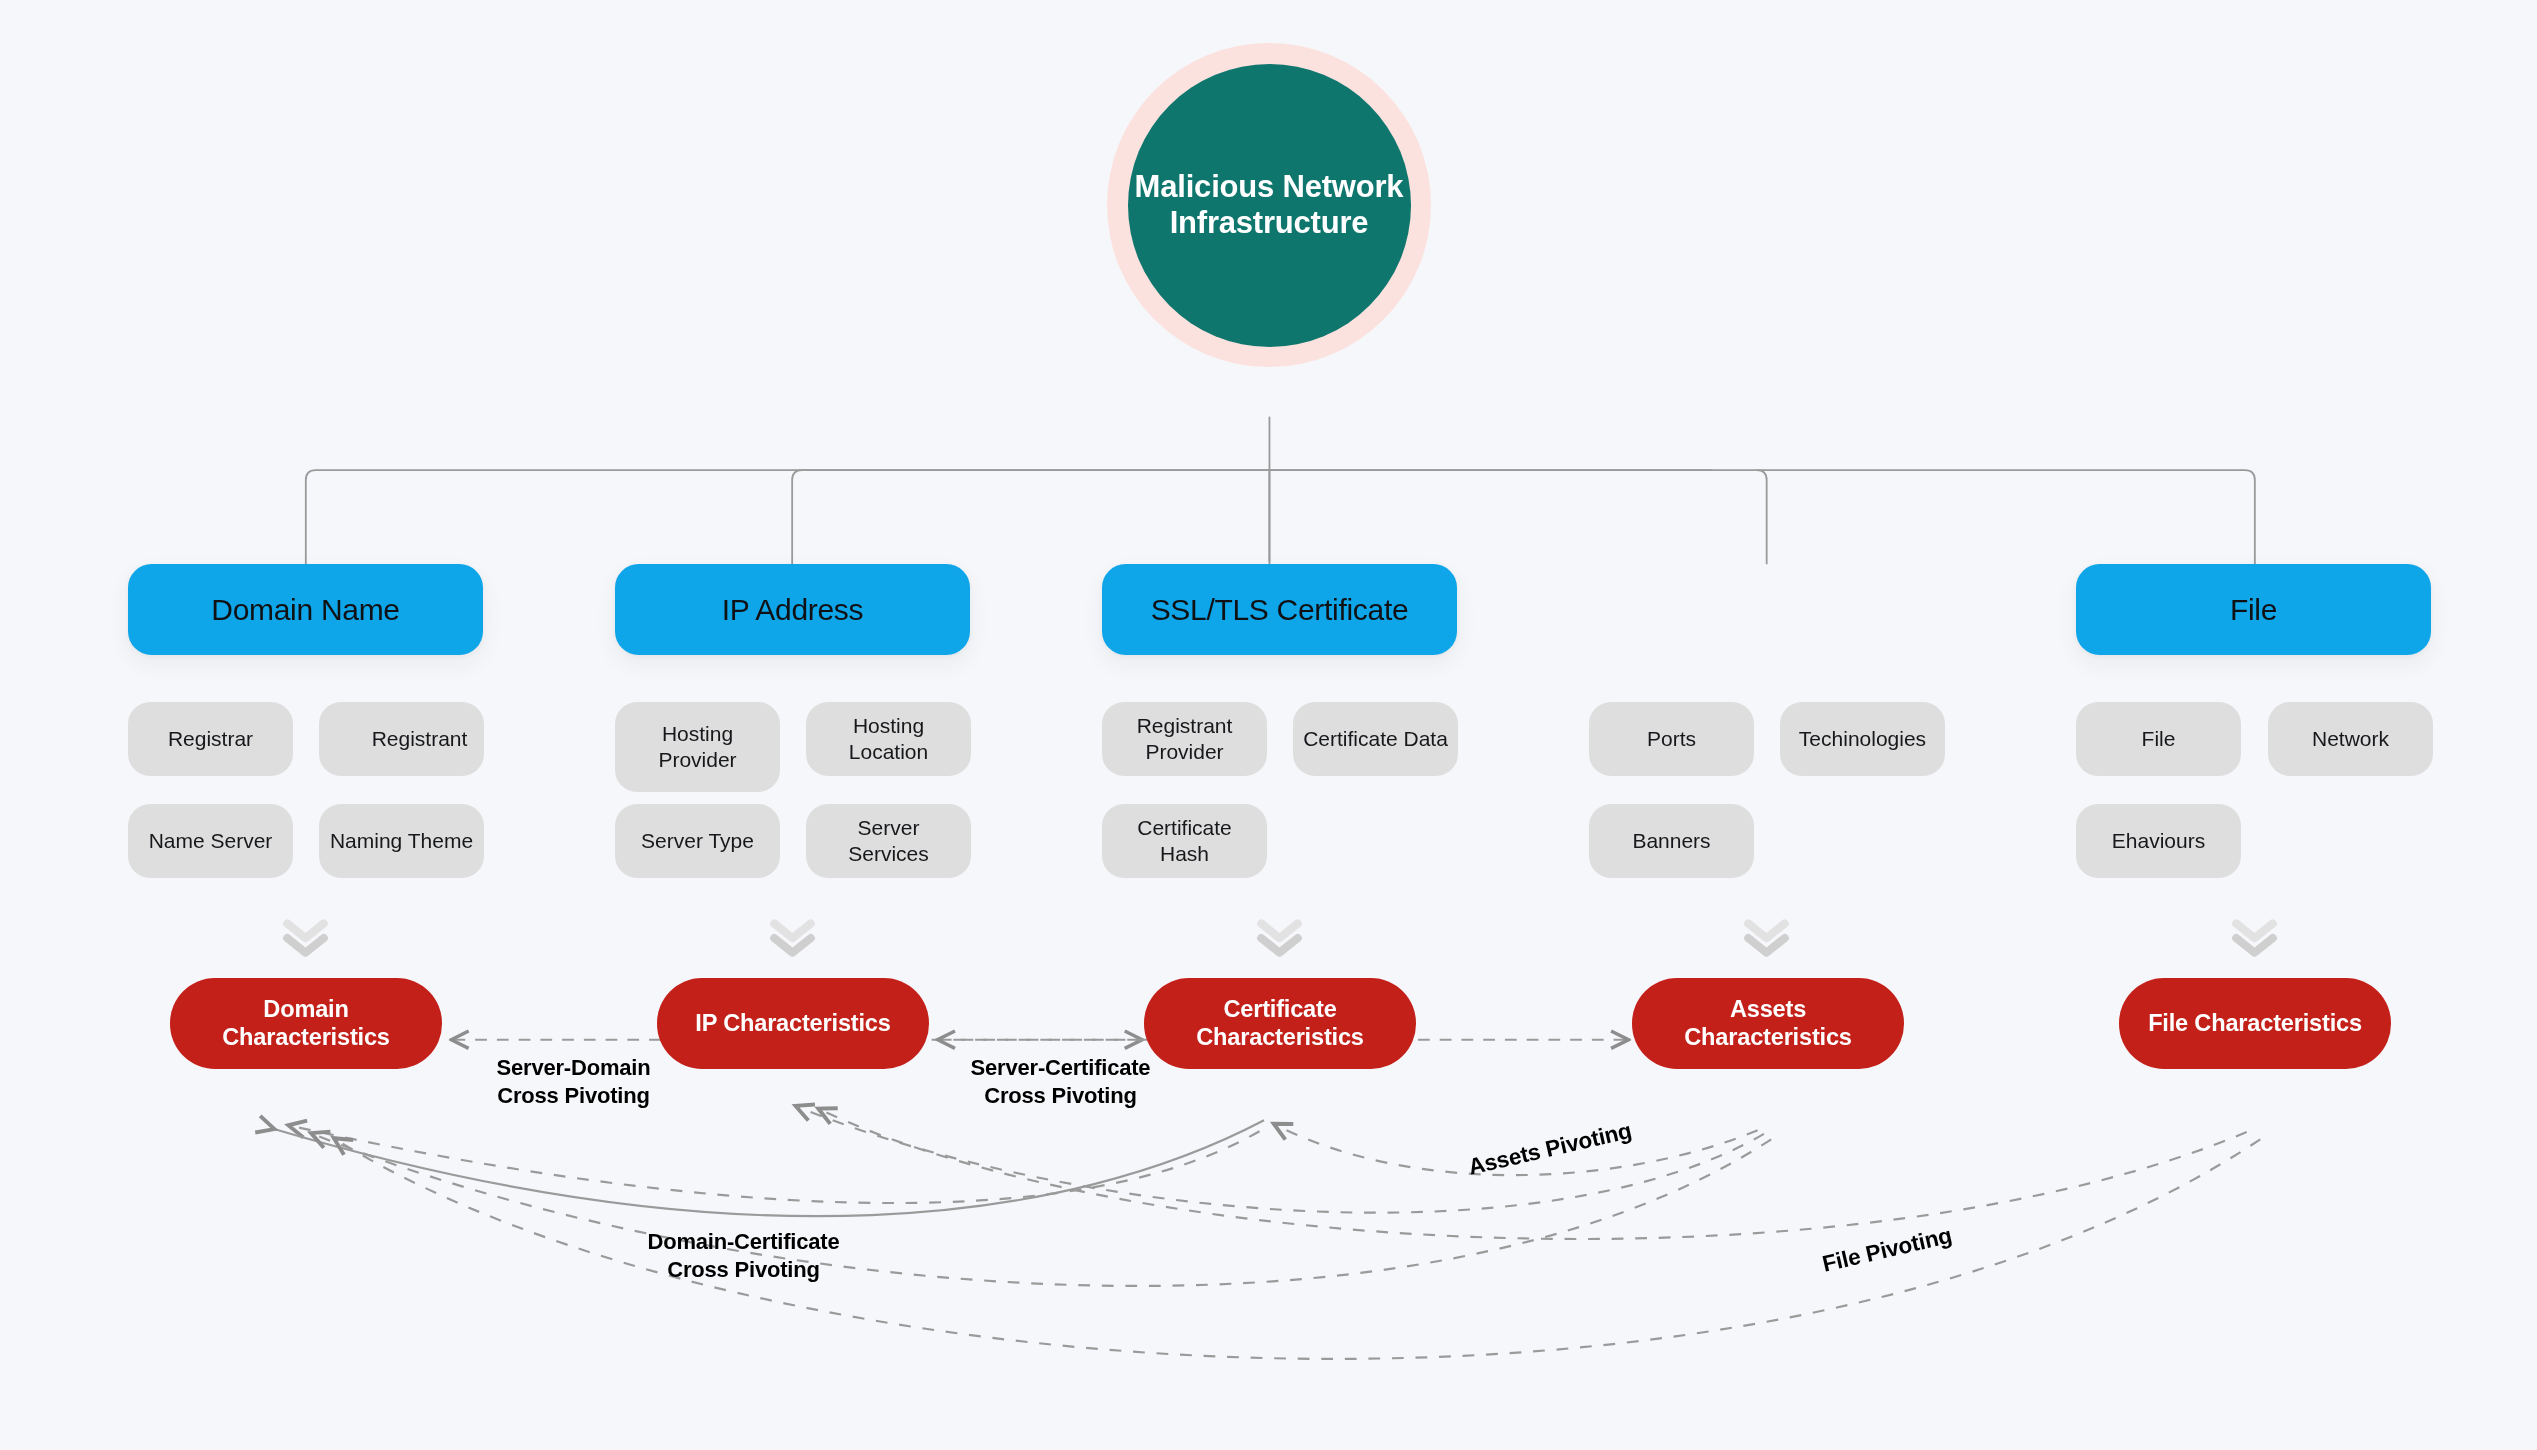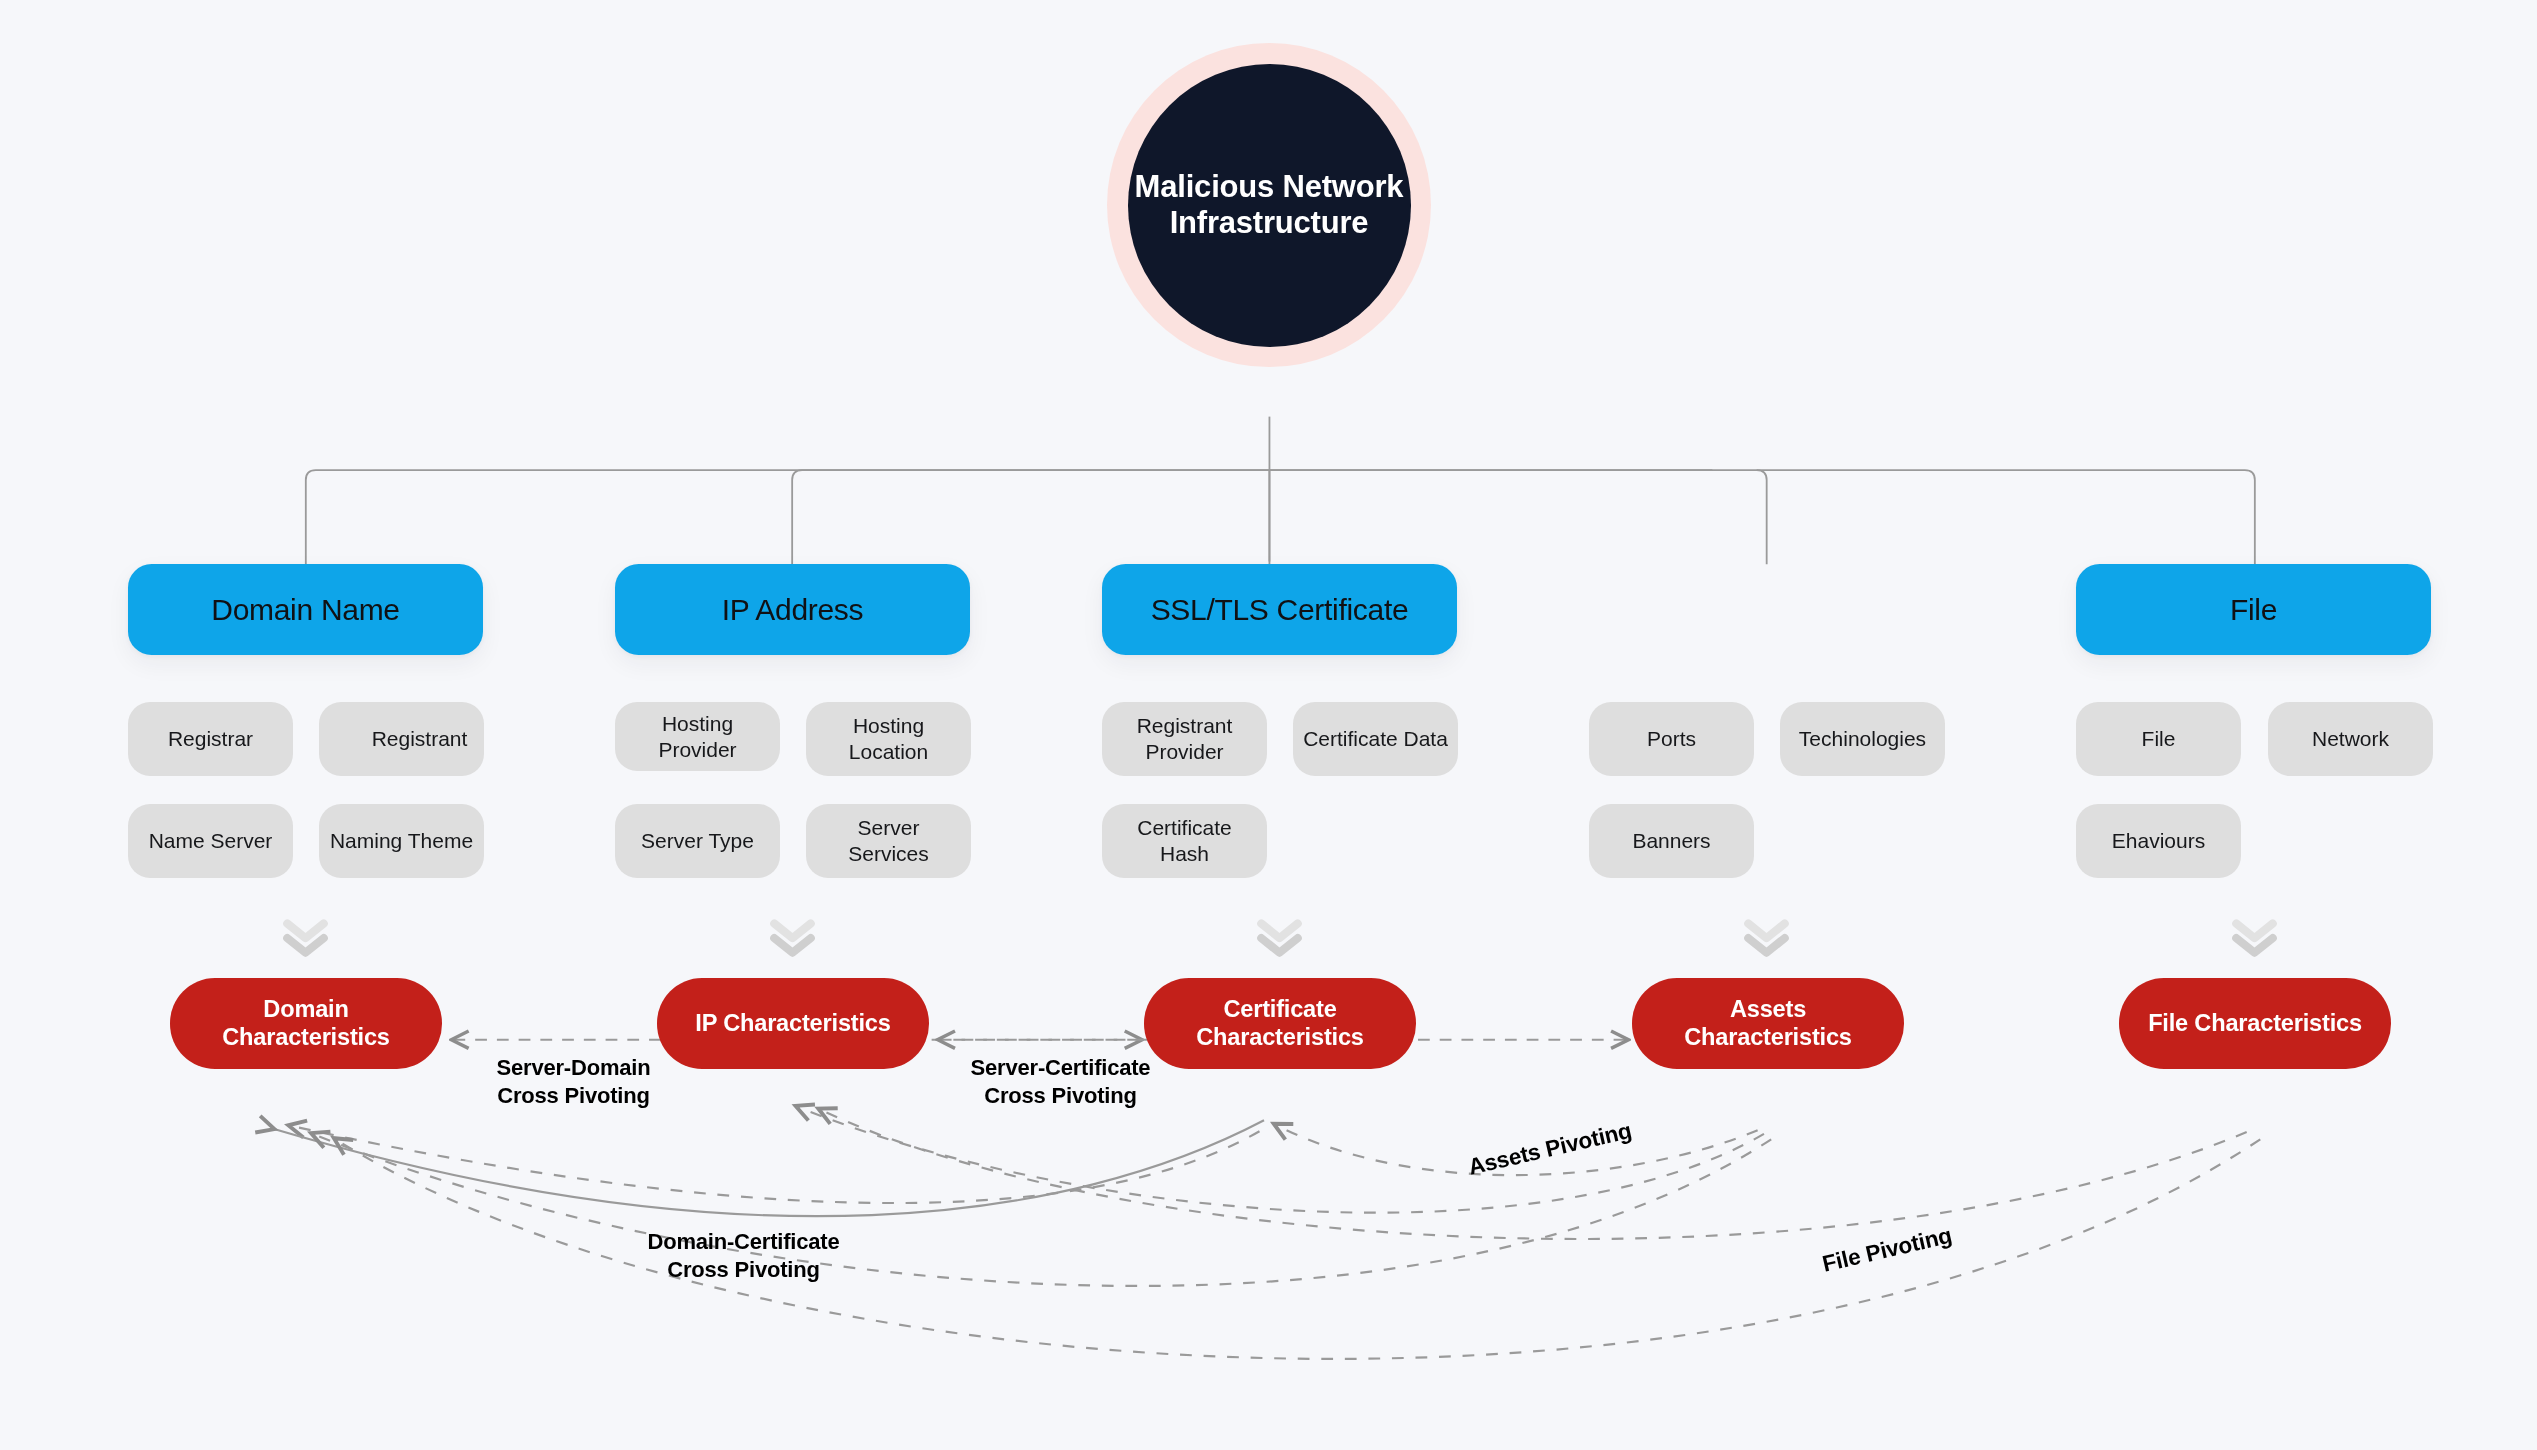--- a/index.html
+++ b/index.html
@@ -19,21 +19,21 @@
   .root-wrap{
     position:absolute;
     left:1107px;top:43px;
     width:324px;height:324px;
     border-radius:50%;
     background:#fbe2df;
     display:flex;align-items:center;justify-content:center;
   }
   .root{
     width:283px;height:283px;border-radius:50%;
-    background:#0f172a;
+    background:#0f766e;
     display:flex;align-items:center;justify-content:center;
     text-align:center;
     color:#ffffff;
     font-weight:bold;
     font-size:31px;
     line-height:1.16;
     letter-spacing:-0.2px;
   }
 
   
@@ -184,21 +184,21 @@
   <div class="chip" style="left:319px;top:702px;width:165px;height:74px;padding-left:45px;">
     <span>Registrant</span>
   </div>
   <div class="chip" style="left:128px;top:804px;width:165px;height:74px;">
     <span>Name Server</span>
   </div>
   <div class="chip" style="left:319px;top:804px;width:165px;height:74px;">
     <span>Naming Theme</span>
   </div>
 
-  <div class="chip" style="left:615px;top:702px;width:165px;height:69px;">
+  <div class="chip" style="left:615px;top:702px;width:165px;height:90px;">
     <span>Hosting Provider</span>
   </div>
   <div class="chip" style="left:806px;top:702px;width:165px;height:74px;">
     <span>Hosting Location</span>
   </div>
   <div class="chip" style="left:615px;top:804px;width:165px;height:74px;">
     <span>Server Type</span>
   </div>
   <div class="chip" style="left:806px;top:804px;width:165px;height:74px;">
     <span>Server Services</span>

